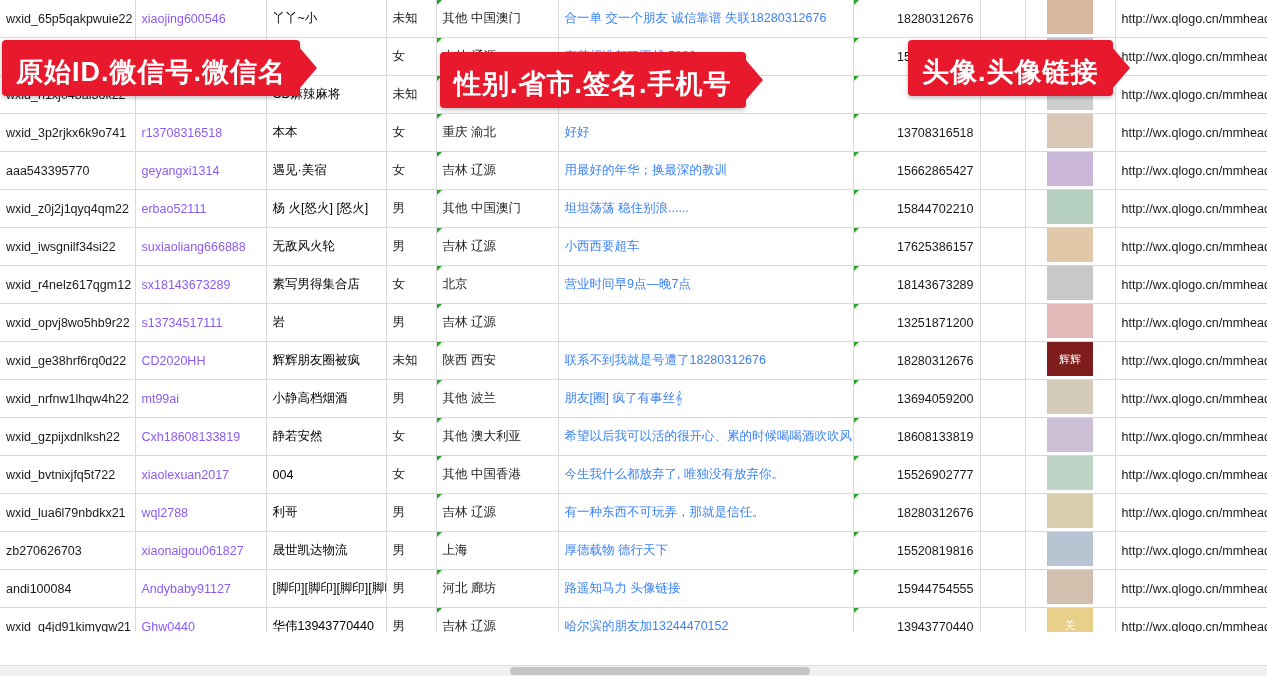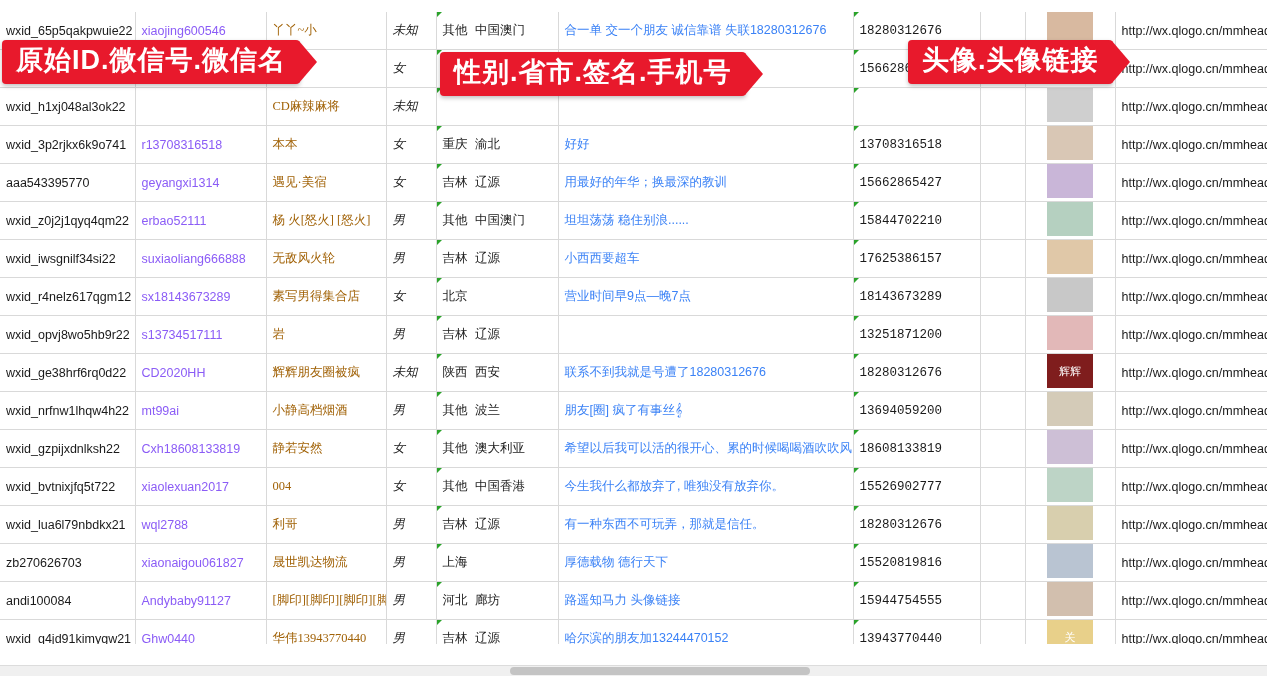--- a/index.html
+++ b/index.html
@@ -10,21 +10,21 @@
   body {
     width: 1267px;
     height: 676px;
     overflow: hidden;
     font-family: "Liberation Sans", sans-serif;
     position: relative;
   }
 
   .sheet {
     position: absolute;
-    top: 12px; left: 0;
+    top: 0; left: 0;
     width: 1267px;
     height: 632px;
     overflow: hidden;
   }
 
   table.grid {
     border-collapse: collapse;
     table-layout: fixed;
     width: 1267px;
     font-size: 12.5px;
@@ -48,25 +48,25 @@
   col.c3 { width: 50px; }
   col.c4 { width: 122px; }
   col.c5 { width: 295px; }
   col.c6 { width: 127px; }
   col.c7 { width: 45px; }
   col.c8 { width: 90px; }
   col.c9 { width: 152px; }
 
   .cell-id      { color: #1a1a1a; }
   .cell-wxno    { color: #8b5cf6; }
-  .cell-name    { color: #a16207; font-family: Liberation Serif, serif; }
-  .cell-sex     { color: #1a1a1a; font-style: italic; }
+  .cell-name    { color: #000000; }
+  .cell-sex     { color: #1a1a1a; }
   .cell-region  { color: #1a1a1a; }
   .cell-sign    { color: #3b82f6; }
-  .cell-phone   { color: #1a1a1a; text-align: left; }
+  .cell-phone   { color: #1a1a1a; text-align: right; }
   .cell-url     { color: #1a1a1a; border-right: none; }
 
   .avatar-cell {
     padding: 0;
     text-align: center;
   }
   .avatar {
     width: 46px;
     height: 34px;
     display: inline-block;
@@ -75,39 +75,38 @@
     overflow: hidden;
     font-size: 11px;
     line-height: 34px;
     color: #fff;
     text-align: center;
   }
 
   
   .errmark {
     position: relative;
-    font-family: Liberation Mono, monospace;
   }
   .errmark::before {
     content: "";
     position: absolute;
     left: 0; top: 0;
     border-left: 5px solid #2aa32a;
     border-bottom: 5px solid transparent;
   }
 
   
   .banner {
     position: absolute;
     background: #e8192c;
     color: #ffffff;
     font-weight: bold;
     font-size: 27px;
     letter-spacing: 1px;
-    padding: 6px 14px 8px 14px;
+    padding: 18px 14px 8px 14px;
     border-radius: 4px;
     white-space: nowrap;
     box-shadow: 0 2px 4px rgba(0,0,0,0.25);
     line-height: 1.1;
   }
   .banner::after {
     content: "";
     position: absolute;
     right: -17px;
     top: 50%;

